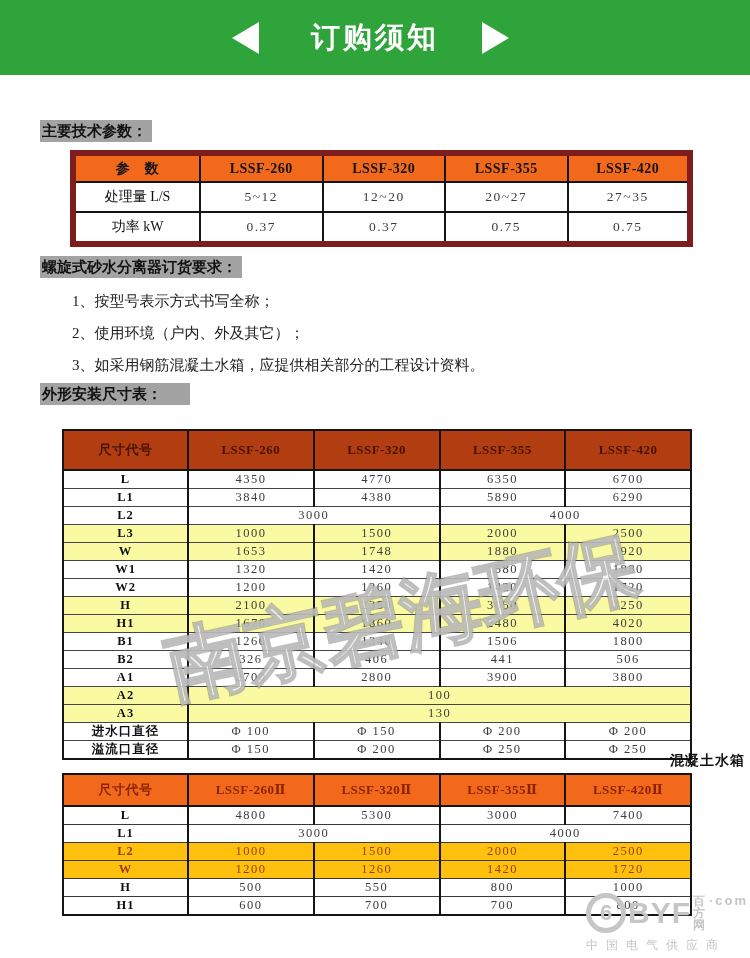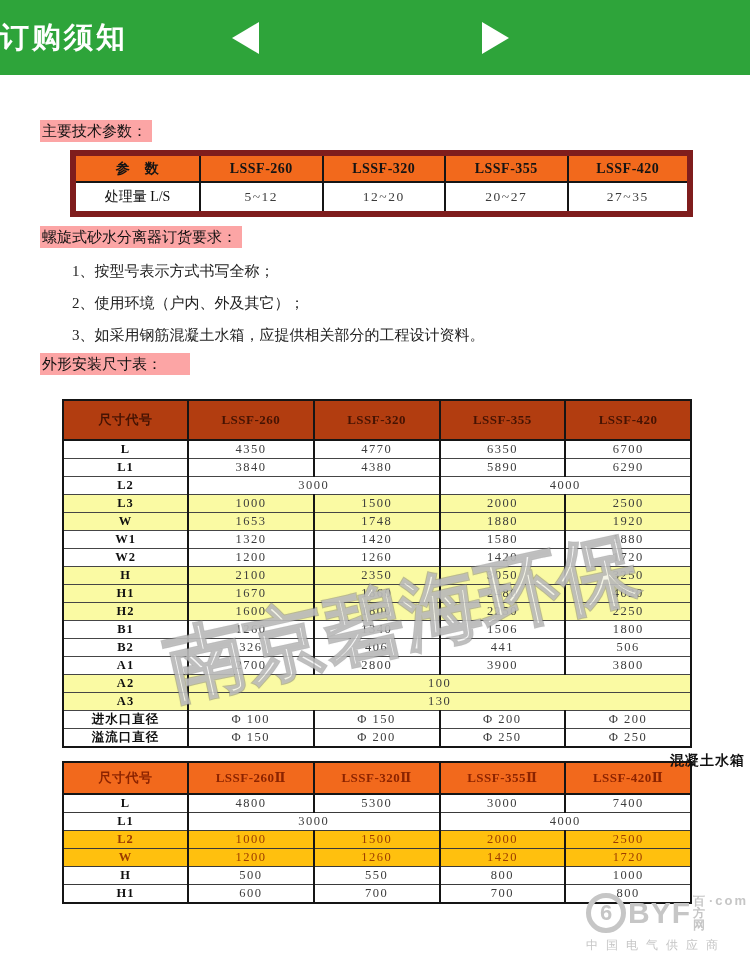--- a/index.html
+++ b/index.html
@@ -4,32 +4,32 @@
 <style>
   html,body{margin:0;padding:0;}
   body{
     width:750px;height:958px;position:relative;overflow:hidden;
     background:#ffffff;
     font-family:"Liberation Sans","DejaVu Sans",sans-serif;
   }
   
   .banner{
     position:relative;height:75px;background:#2EA43A;
-    display:flex;align-items:center;
+    display:flex;align-items:center;justify-content:center;
   }
   .banner-title{
     color:#ffffff;font-size:29px;font-weight:bold;letter-spacing:3px;
   }
   .tri{position:absolute;top:50%;width:0;height:0;border-top:16px solid transparent;border-bottom:16px solid transparent;}
   .tri-left{left:232px;transform:translateY(-50%);border-right:27px solid #ffffff;}
   .tri-right{left:482px;transform:translateY(-50%);border-left:27px solid #ffffff;}
   
   .hl-heading{
-    display:inline-block;background:#fca5a5;color:#111;
-    font-size:15px;font-weight:normal;padding:2px 5px 2px 2px;line-height:1.2;
+    display:inline-block;background:#a3a3a3;color:#111;
+    font-size:15px;font-weight:bold;padding:2px 5px 2px 2px;line-height:1.2;
   }
   .h1{margin:45px 0 0 40px;}
   .h2{margin:9px 0 0 40px;}
   .h3{margin:15px 0 0 40px;padding-right:28px;}
   
   .order-item{
     margin:15px 0 0 72px;font-size:15px;color:#222;line-height:17px;
     font-family:"Liberation Serif","DejaVu Serif",serif;
   }
   .order-item:first-of-type{margin-top:20px;}
@@ -115,20 +115,27 @@
       </tr>
     </thead>
     <tbody>
       <tr>
         <td class="rowlabel">处理量 L/S</td>
         <td>5~12</td>
         <td>12~20</td>
         <td>20~27</td>
         <td>27~35</td>
       </tr>
+      <tr>
+        <td class="rowlabel">功率 kW</td>
+        <td>0.37</td>
+        <td>0.37</td>
+        <td>0.75</td>
+        <td>0.75</td>
+      </tr>
     </tbody>
   </table>
 
 <div class="h2">
   <span class="hl-heading">螺旋式砂水分离器订货要求：</span>
 </div>
 
 <div class="order-item">1、按型号表示方式书写全称；</div>
 <div class="order-item">2、使用环境（户内、外及其它）；</div>
 <div class="order-item">3、如采用钢筋混凝土水箱，应提供相关部分的工程设计资料。</div>
@@ -201,27 +208,20 @@
         <td>2350</td>
         <td>3050</td>
         <td>3250</td>
       </tr>
       <tr class="hl">
         <td class="rowlabel">H1</td>
         <td>1670</td>
         <td>1860</td>
         <td>2480</td>
         <td>4020</td>
-      </tr>
-      <tr class="hl">
-        <td class="rowlabel">H2</td>
-        <td>1600</td>
-        <td>1800</td>
-        <td>2250</td>
-        <td>2250</td>
       </tr>
       <tr>
         <td class="rowlabel">B1</td>
         <td>1260</td>
         <td>1340</td>
         <td>1506</td>
         <td>1800</td>
       </tr>
       <tr>
         <td class="rowlabel">B2</td>

